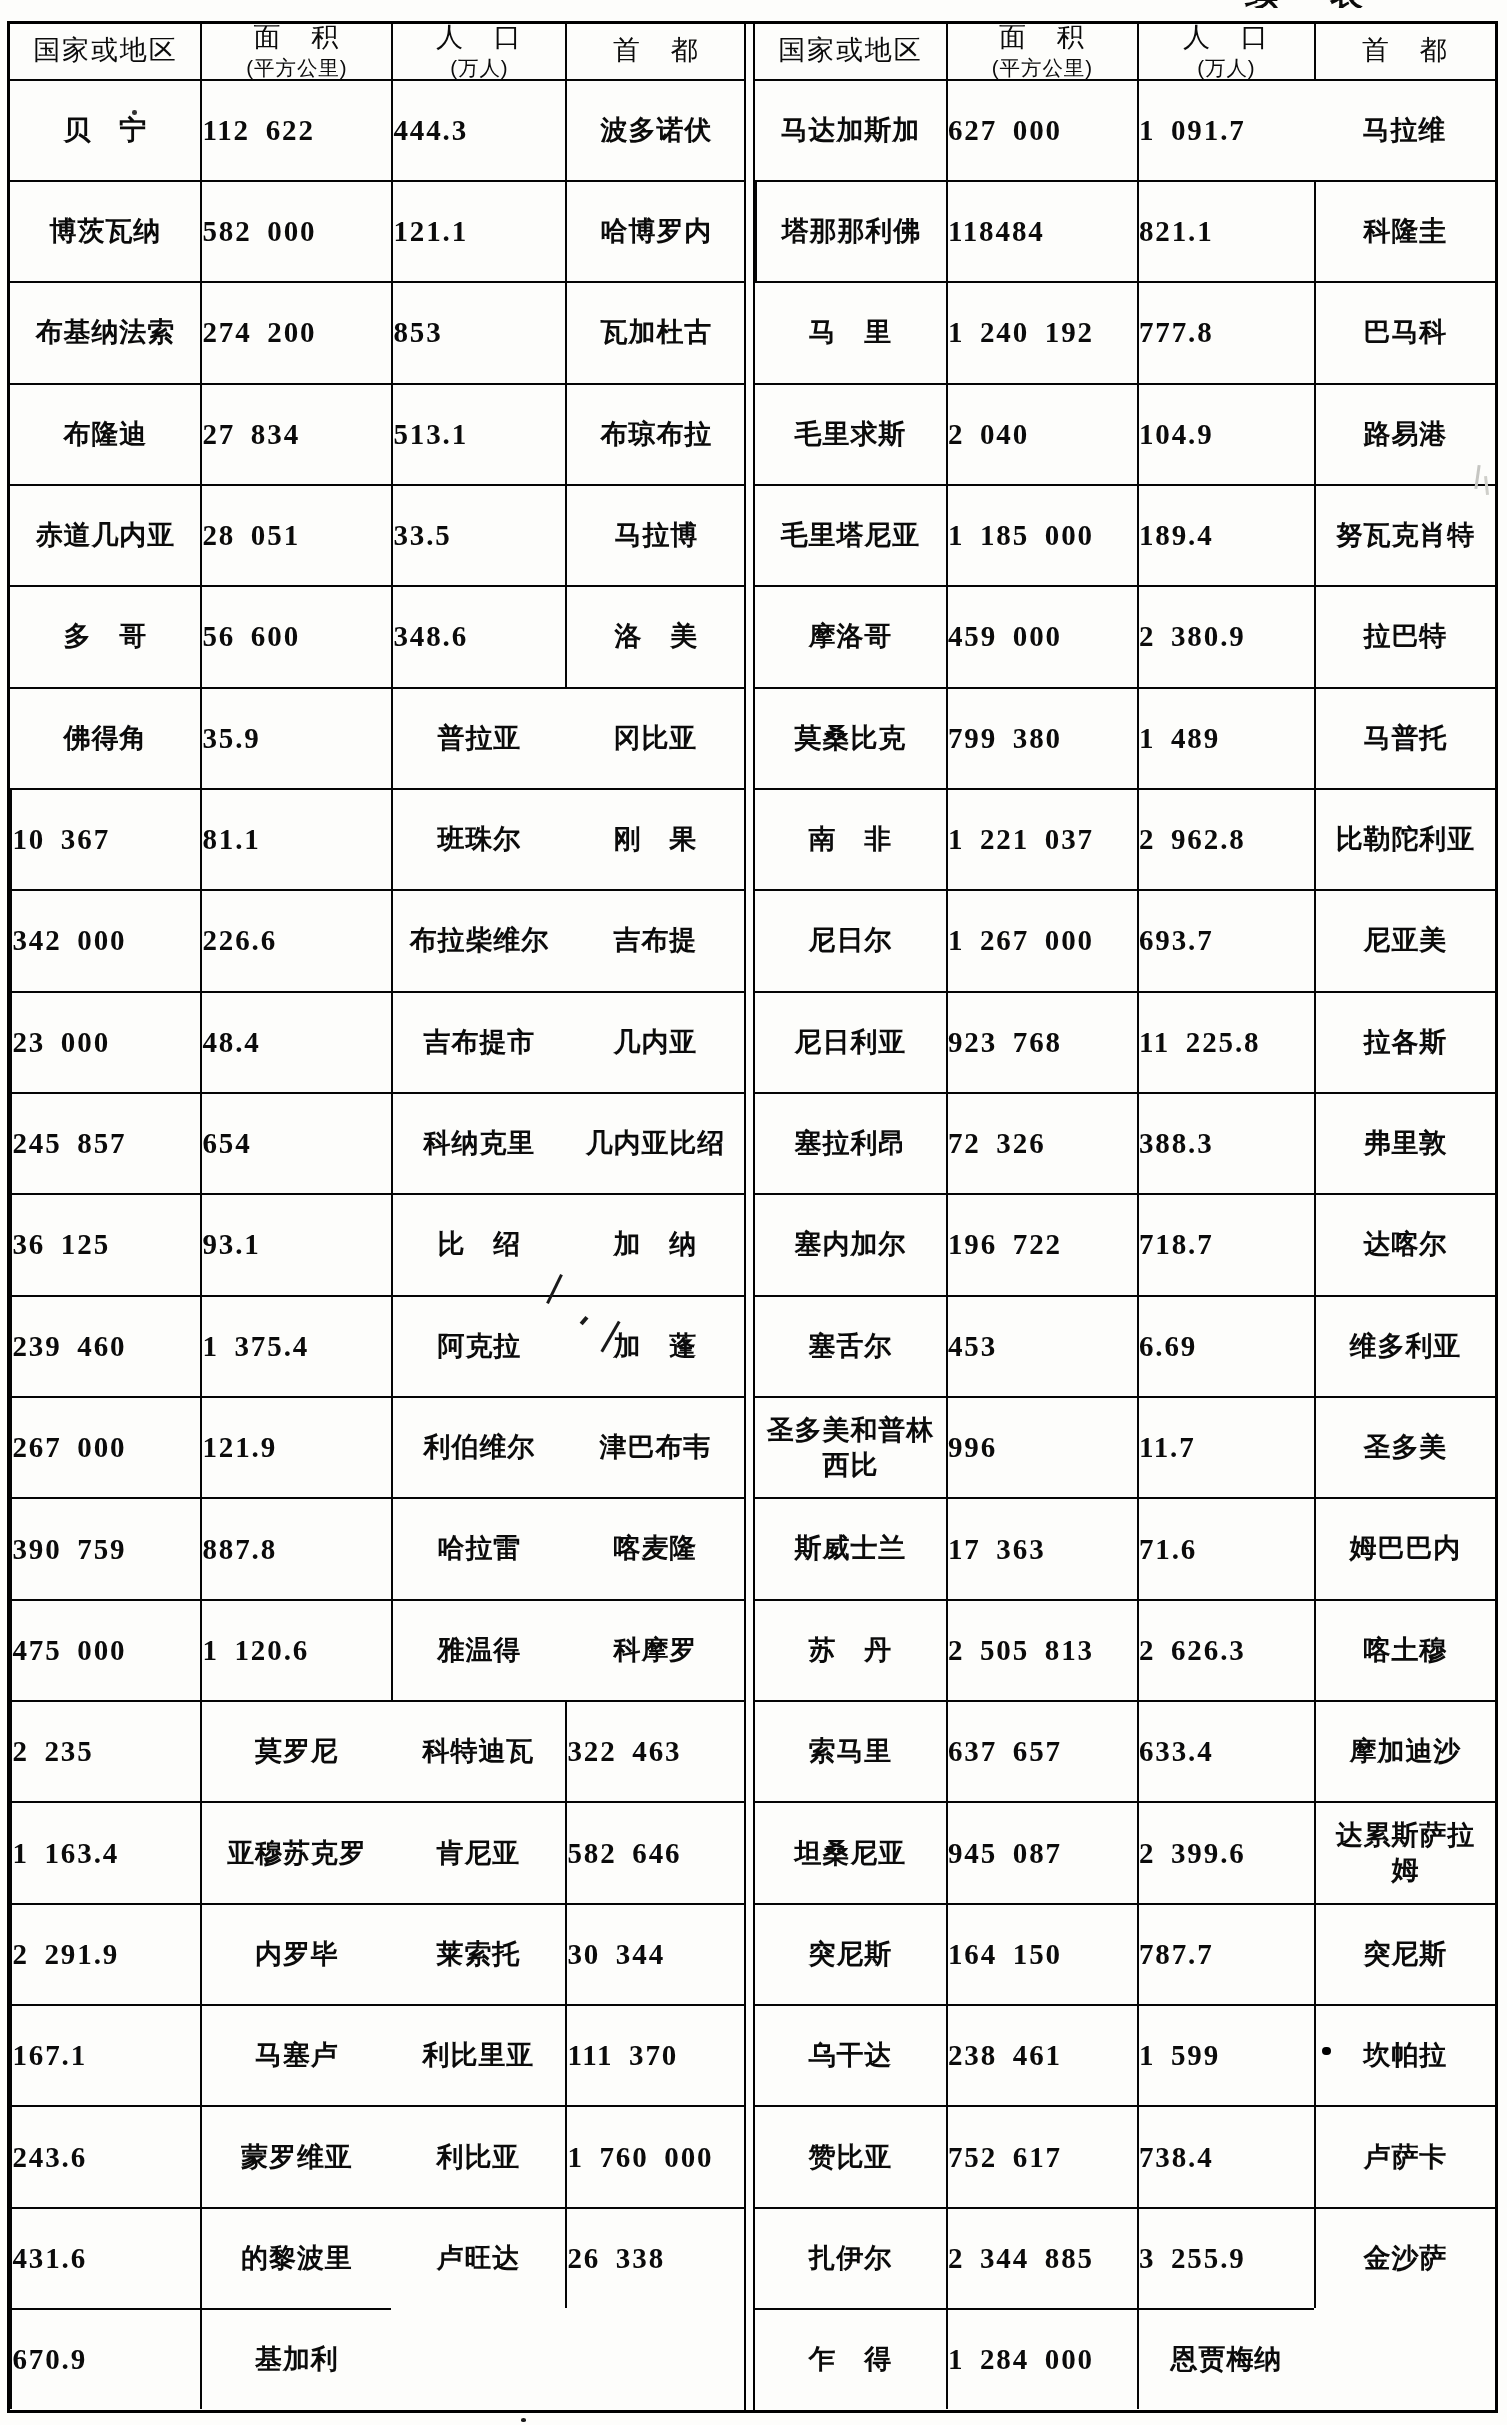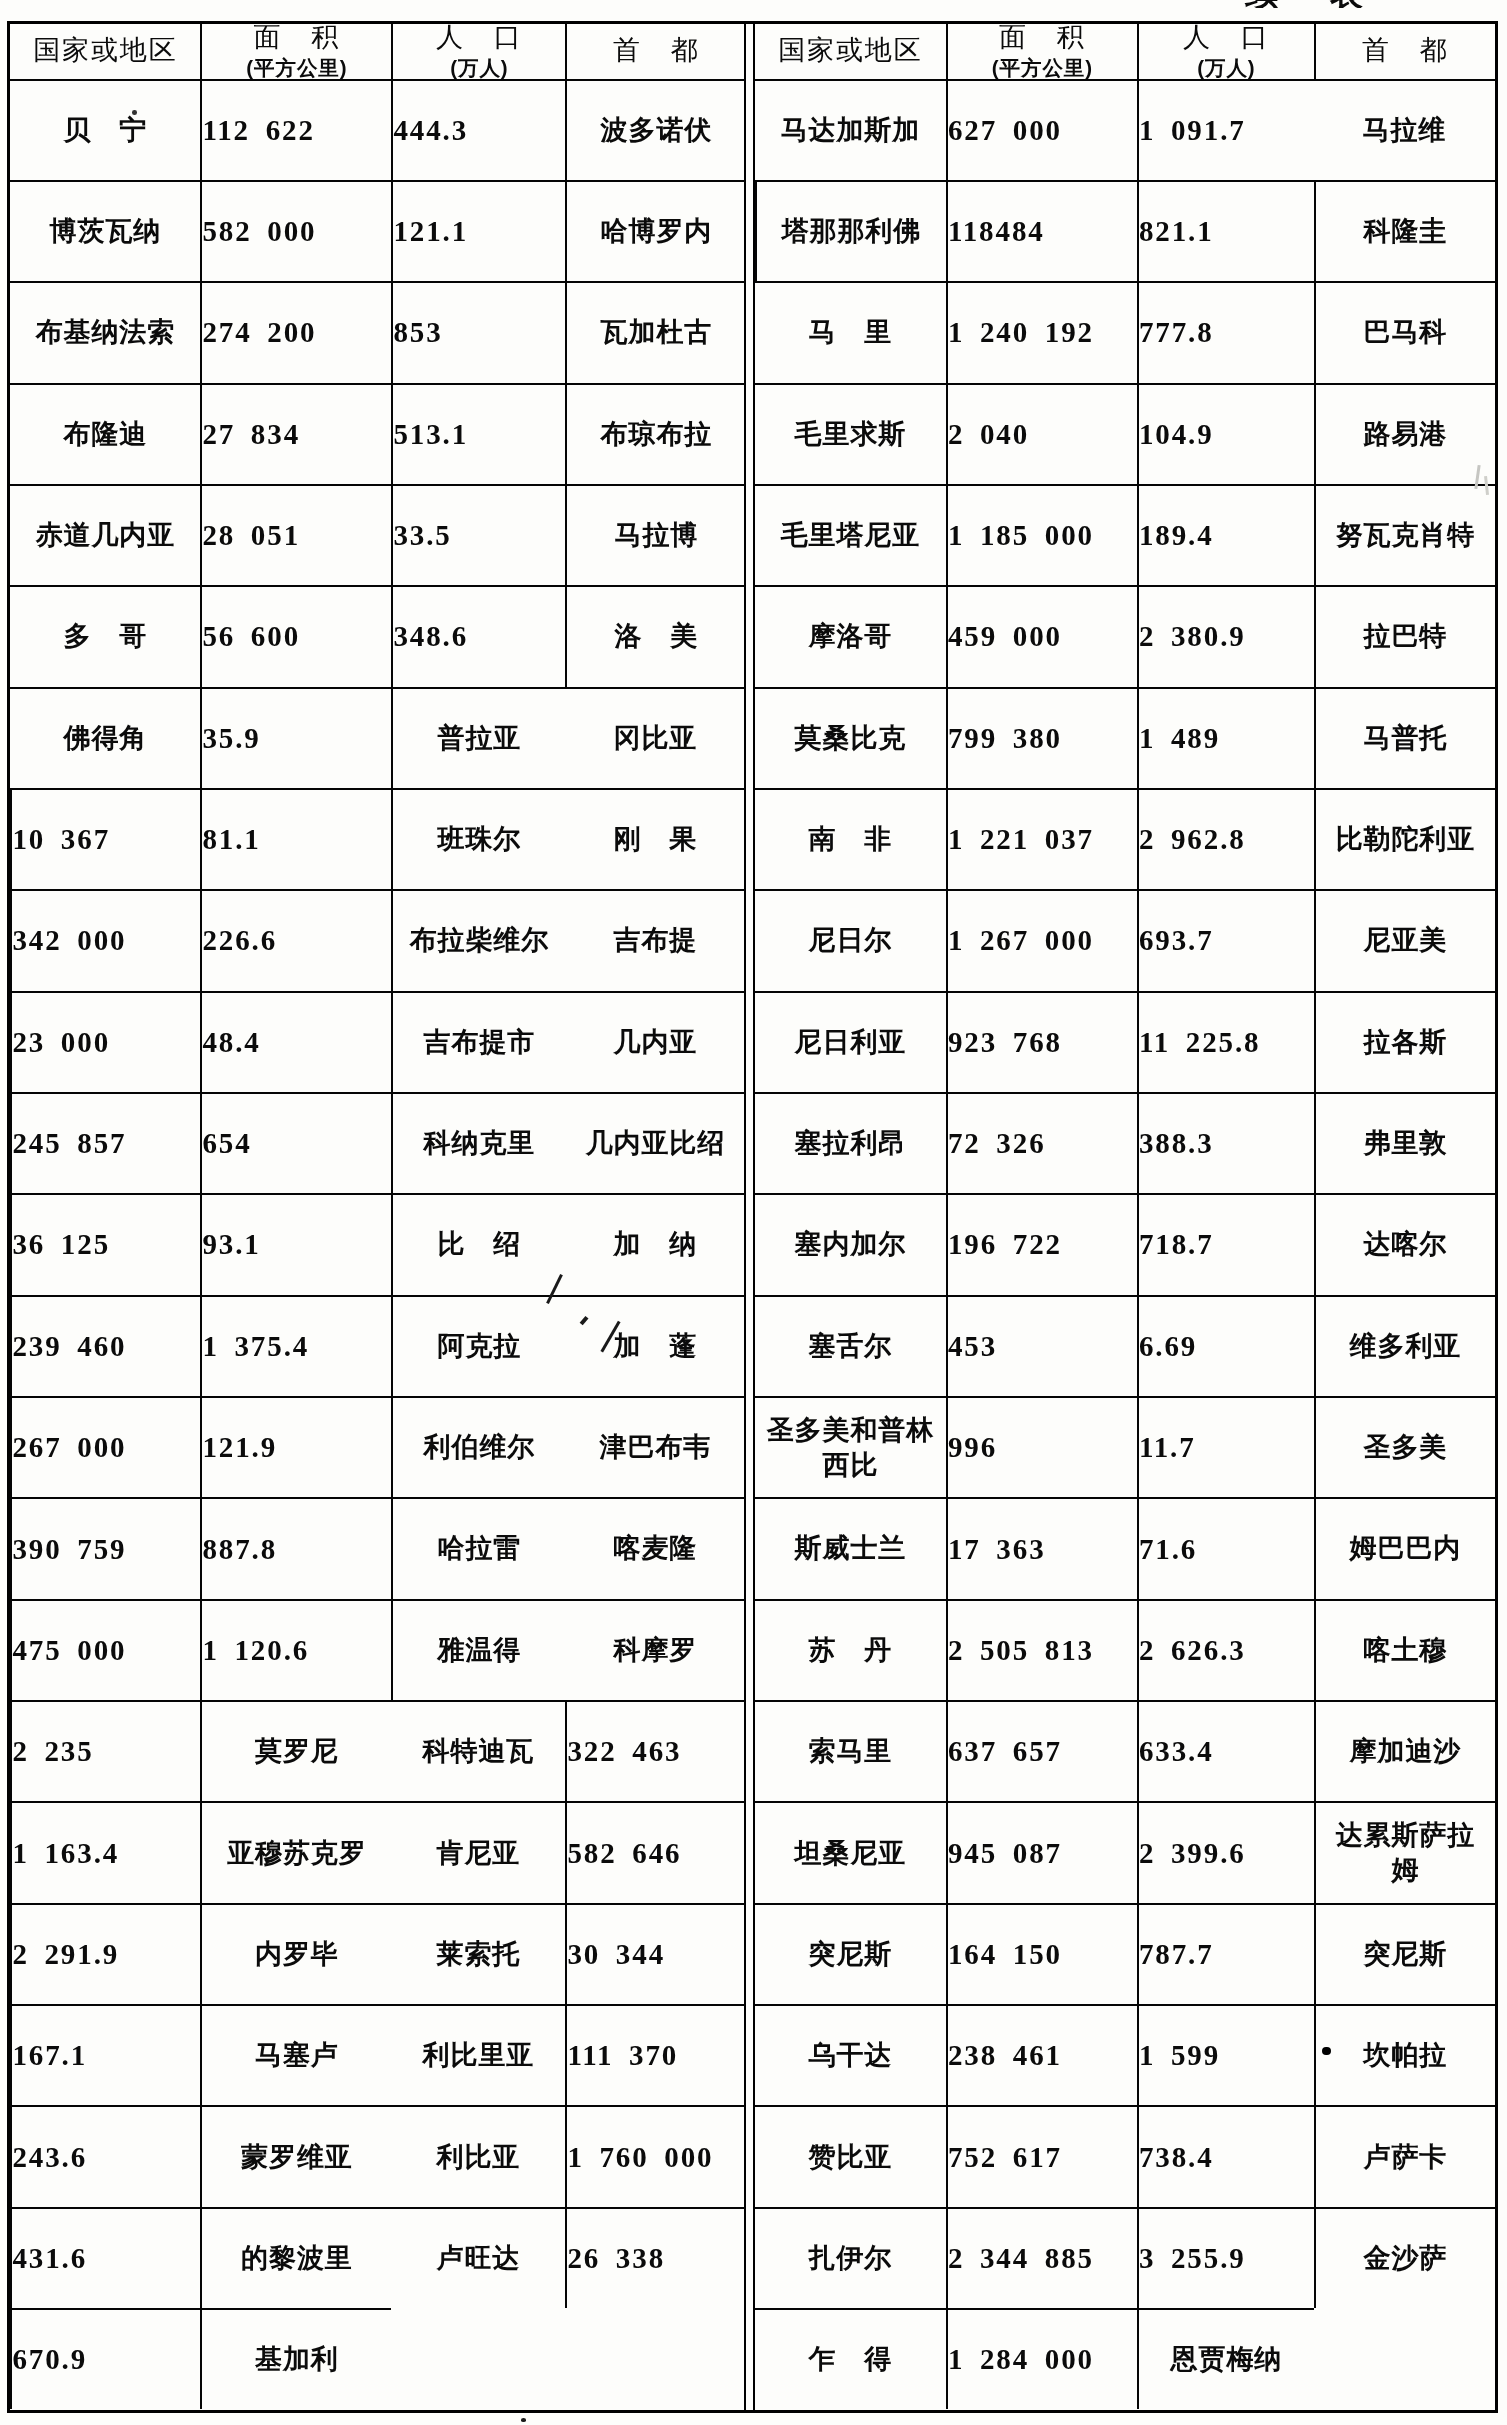--- a/index.html
+++ b/index.html
@@ -14,21 +14,21 @@
                border:3.7px solid #000;display:flex;}
   .half{display:grid;grid-template-rows:55px repeat(23,1fr);height:100%;}
   .half-left{width:734px;grid-template-columns:190px 191px 174px 180px;}
   .half-right{width:739px;grid-template-columns:191px 191px 177px 181px;}
   .center-rule{width:6.5px;height:100%;border-left:2.8px solid #000;border-right:2.8px solid #000;}
   .cell{border-top:2.8px solid #050505;display:flex;align-items:center;justify-content:center;
         overflow:hidden;position:relative;}
   .cell.bl{border-left:2.8px solid #050505;}
   .cell.hdr{border-top:none;flex-direction:column;line-height:1.1;}
   .hdr .h1{font-size:27px;font-weight:400;letter-spacing:1.9px;}
-  .hdr .h2{font-size:20.5px;font-weight:700;margin-top:4px;letter-spacing:0.9px;}
+  .hdr .h2{font-size:20.5px;font-weight:400;margin-top:4px;letter-spacing:0.9px;}
   .zh{font-size:27px;font-weight:700;letter-spacing:0.9px;line-height:1.3;text-align:center;}
   .num{font-family:"Liberation Serif","DejaVu Serif",serif;font-size:29px;font-weight:700;
        letter-spacing:1.9px;word-spacing:6.5px;white-space:nowrap;}
   .c-area{justify-content:flex-start;padding-right:39px;}
   .c-pop{justify-content:flex-start;padding-right:28px;}
   .c-capital{padding:0 15px;}
   .bullet{position:absolute;left:6.5px;top:41px;width:8.4px;height:8.4px;border-radius:50%;background:#000;}
   
   .speck{position:absolute;background:#1a1a1a;}
   .sp1{left:553px;top:1273px;width:2.8px;height:32px;transform:rotate(26deg);}

